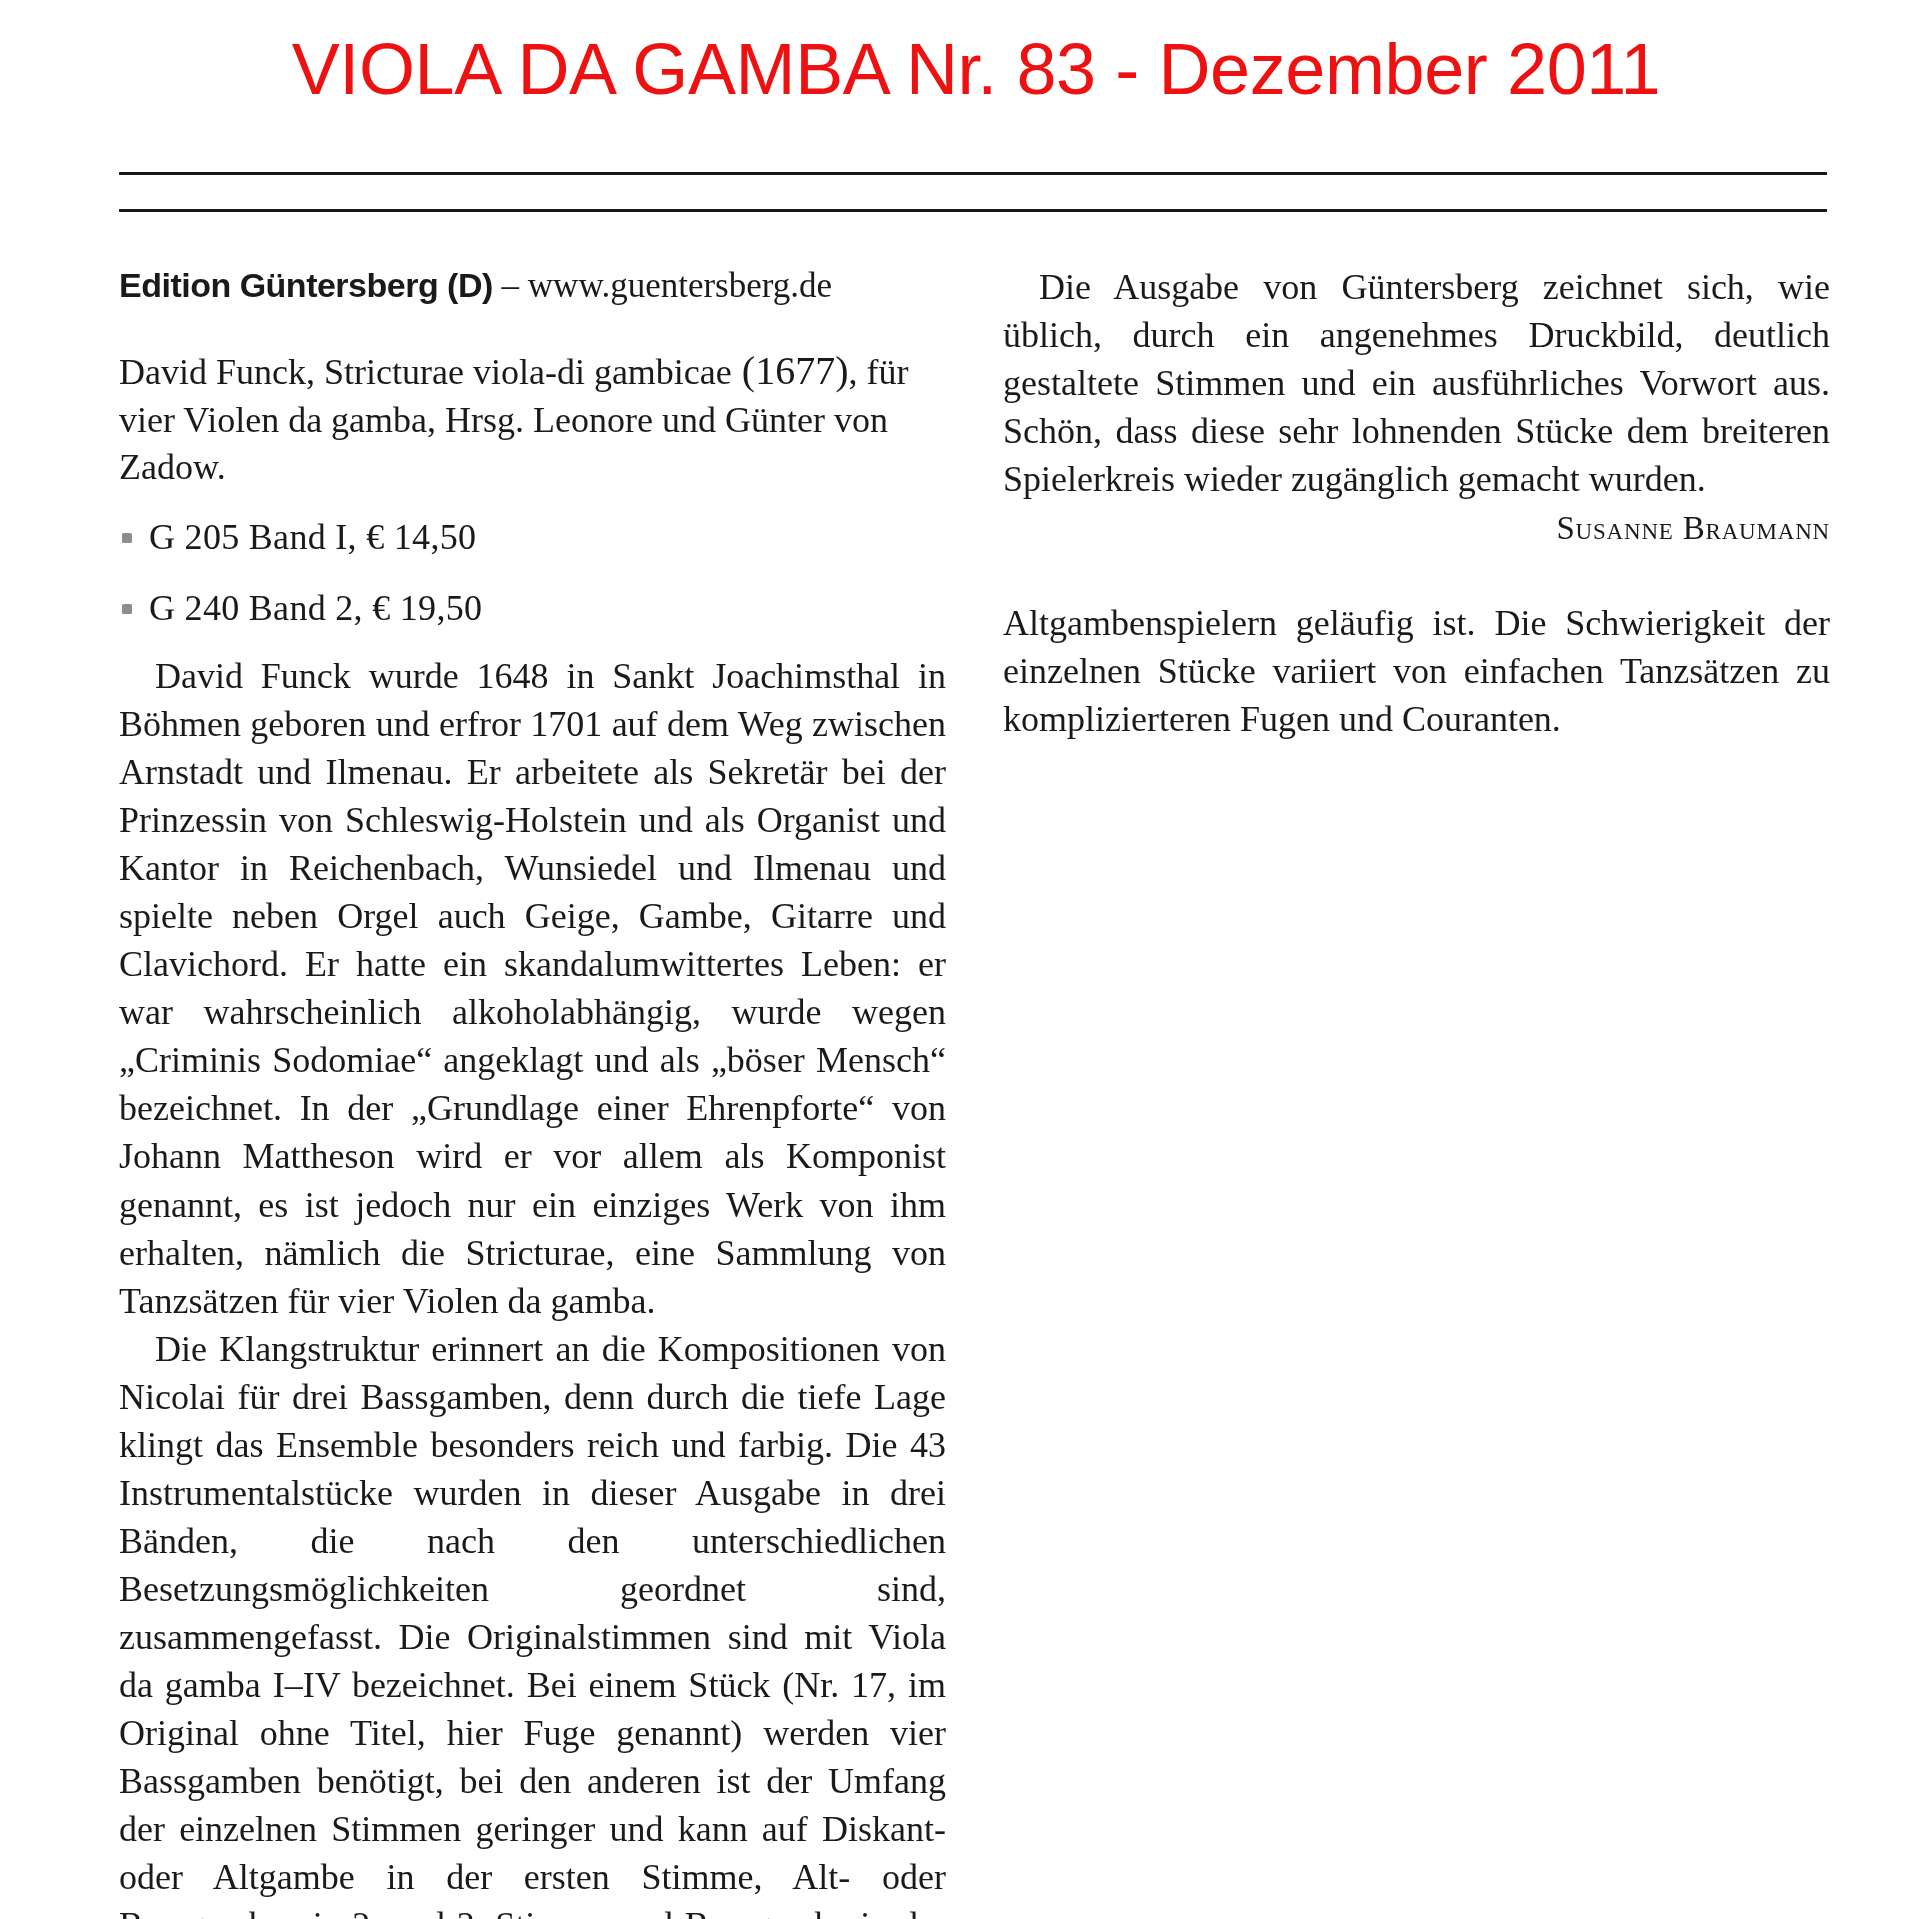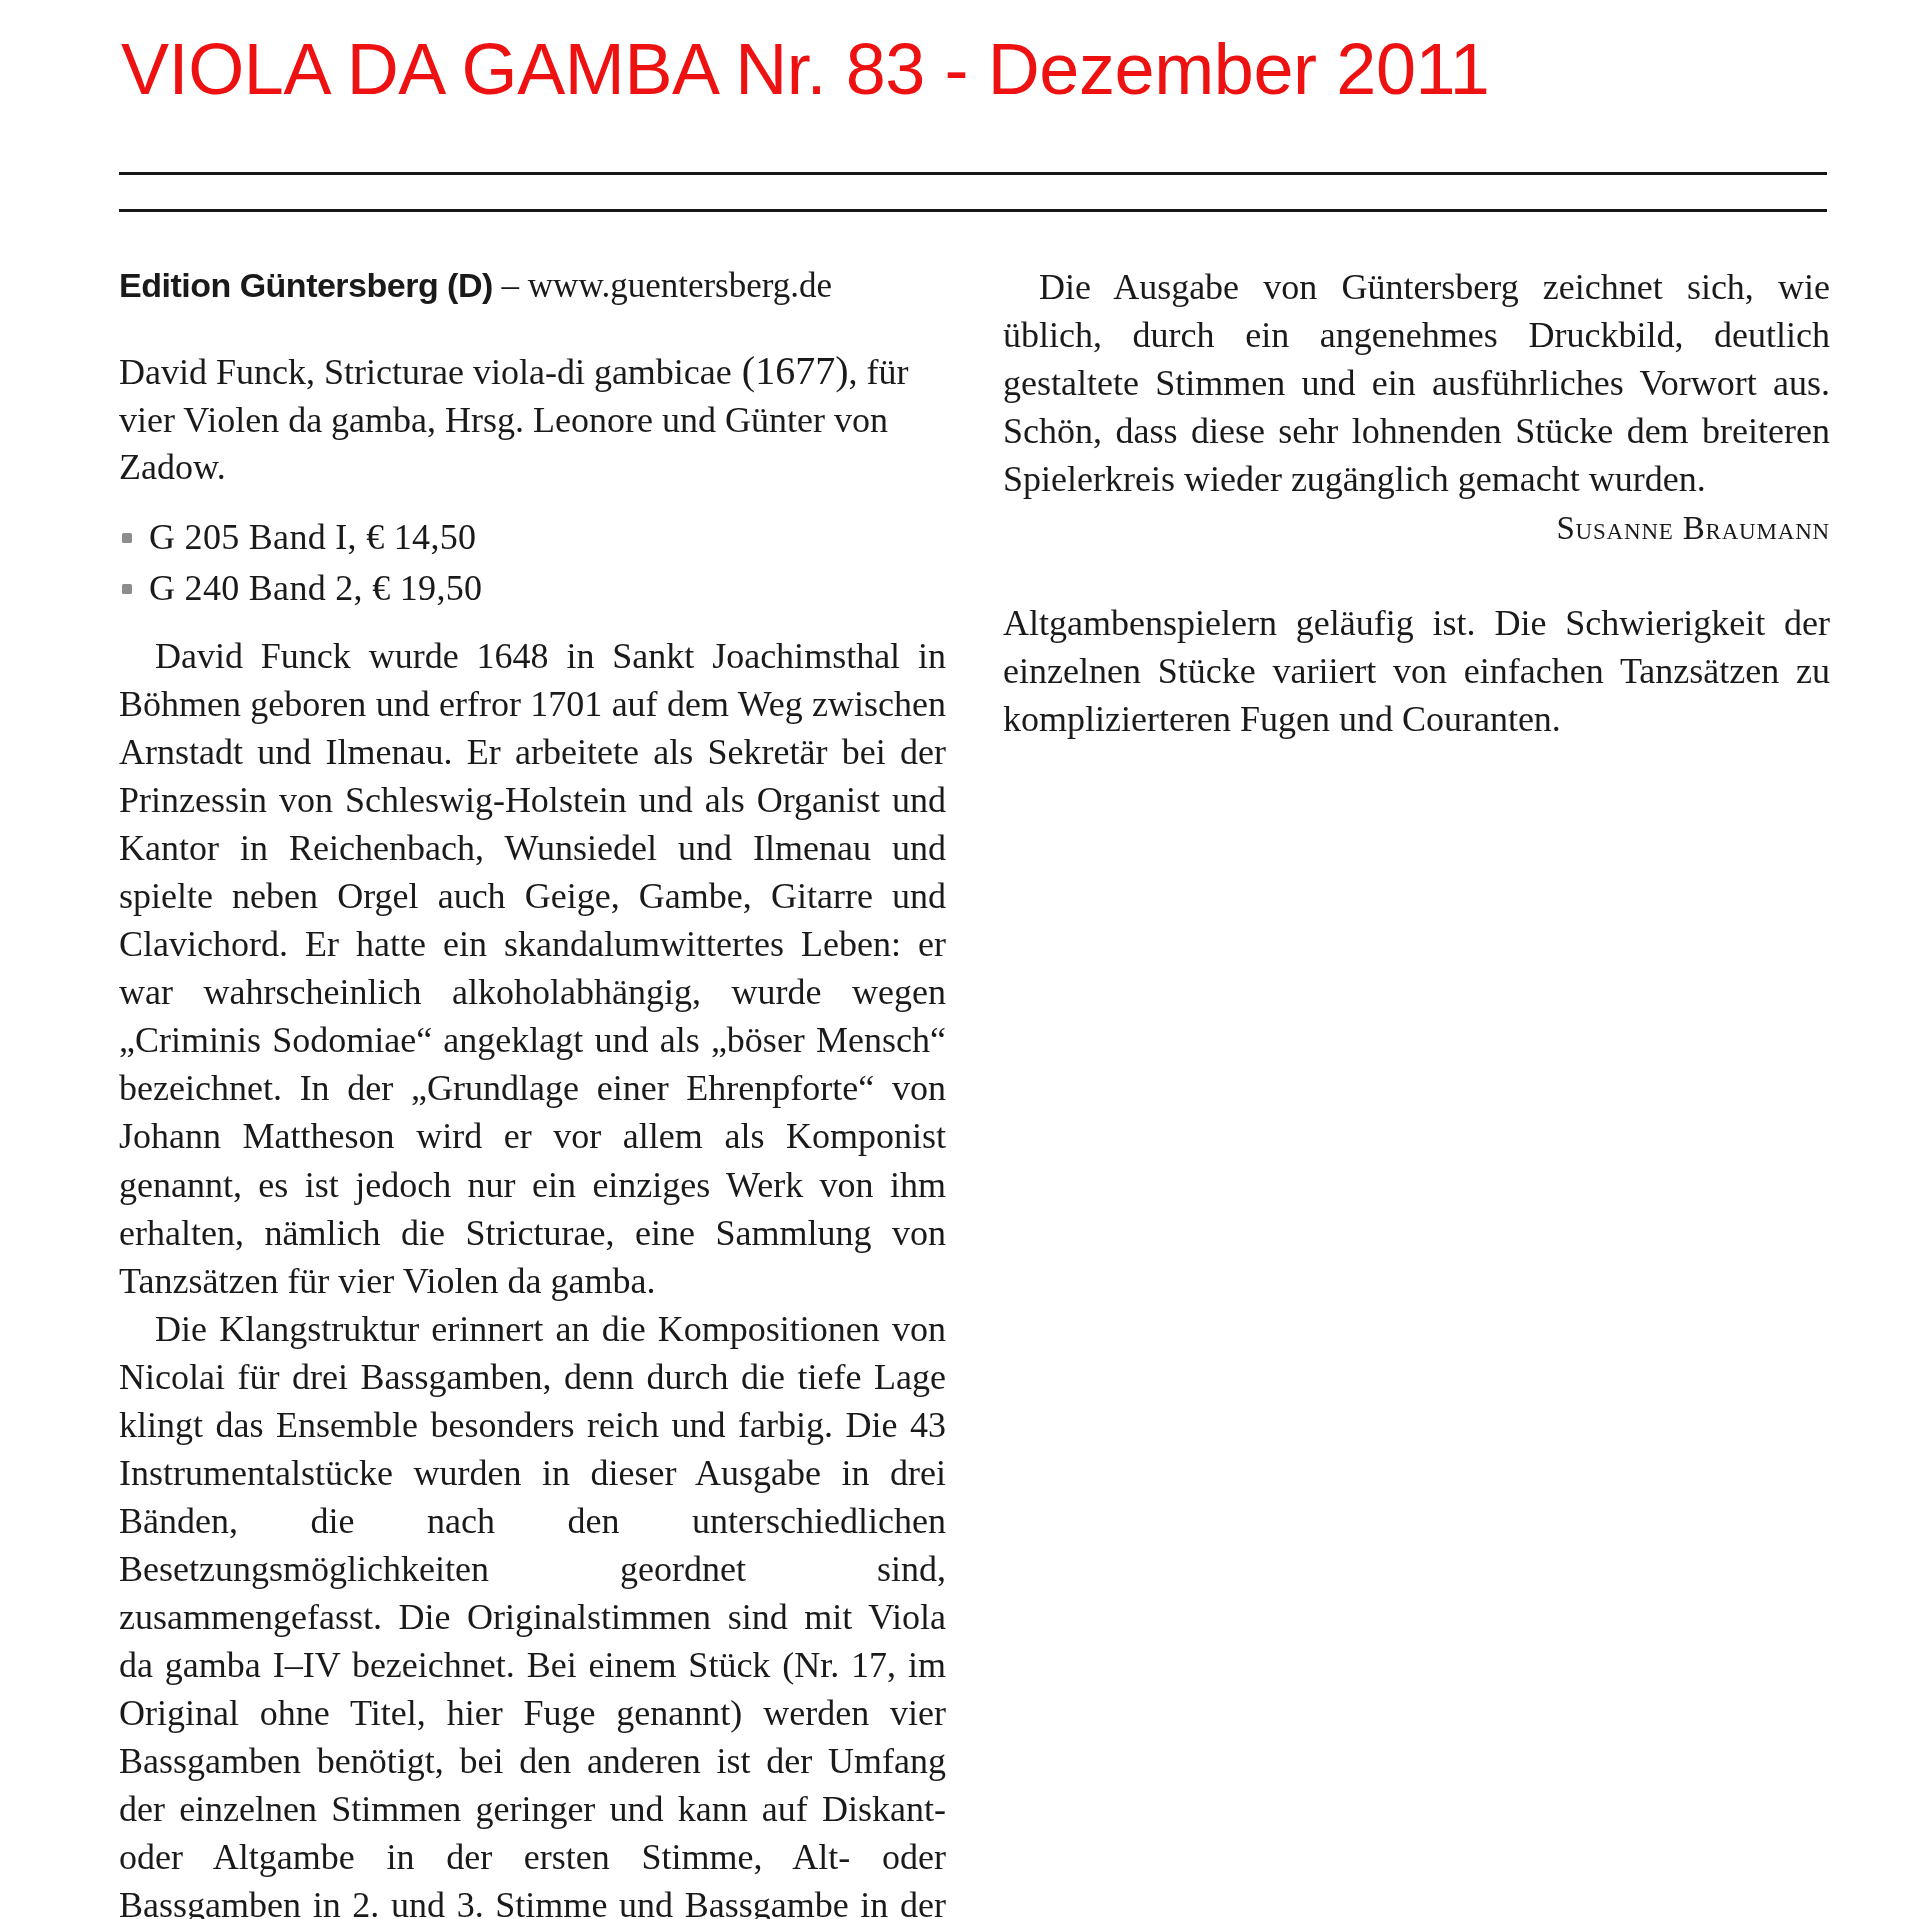--- a/index.html
+++ b/index.html
@@ -24,20 +24,21 @@
     position: absolute;
     left: 121px;
     top: 31px;
     width: 1710px;
     font-family: "Liberation Sans", "DejaVu Sans", sans-serif;
     font-size: 72px;
     line-height: 1.08;
     letter-spacing: -0.4px;
     color: #ed1111;
     white-space: nowrap;
+    text-align: center;
   }
 
   .rule {
     position: absolute;
     left: 119px;
     width: 1708px;
     height: 0;
     border-top: 3.3px solid #171717;
   }
   .rule-top    { top: 172px; }
@@ -98,20 +99,21 @@
     list-style: none;
     margin: 0 0 18px 0;
     padding: 0;
   }
   ul.editions li {
     position: relative;
     font-size: 36px;
     line-height: 1.42;
     padding-left: 30px;
     letter-spacing: 0.3px;
+    margin-top: 20px;
   }
   ul.editions li::before {
     content: "";
     position: absolute;
     left: 3.3px;
     top: 21px;
     width: 9.8px;
     height: 9.8px;
     background: #8d8d8d;
     border-radius: 1.6px;

